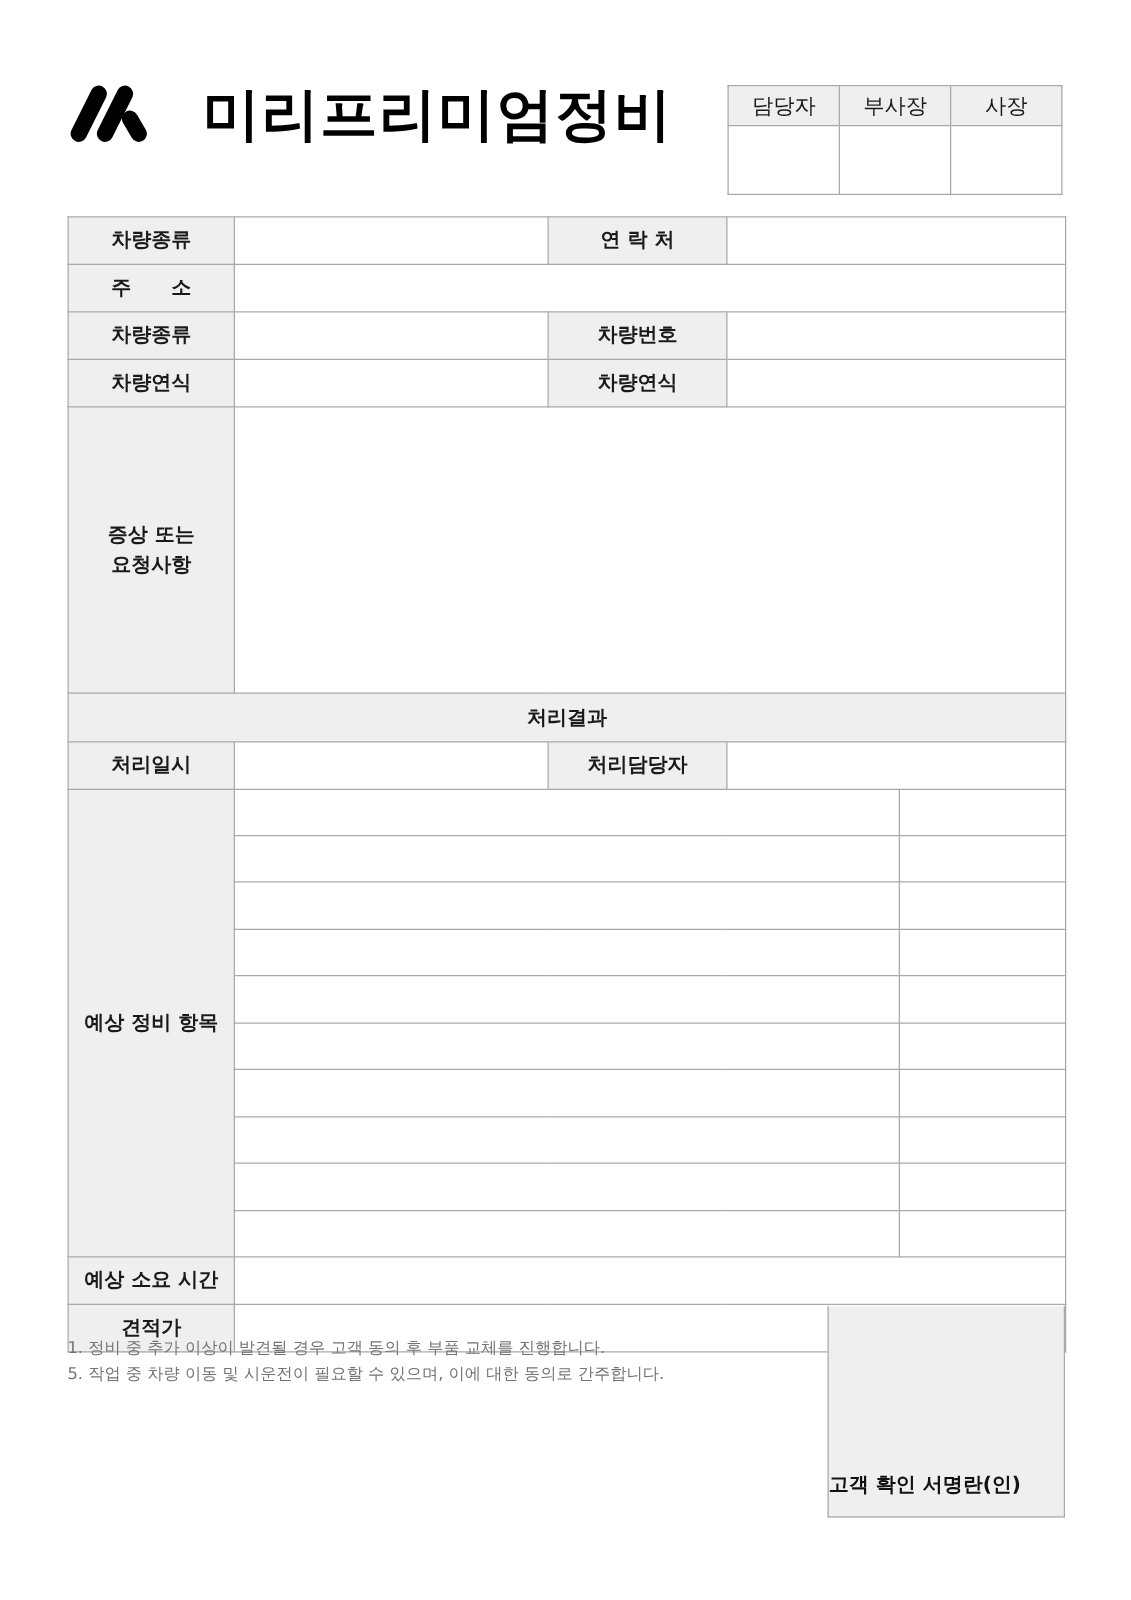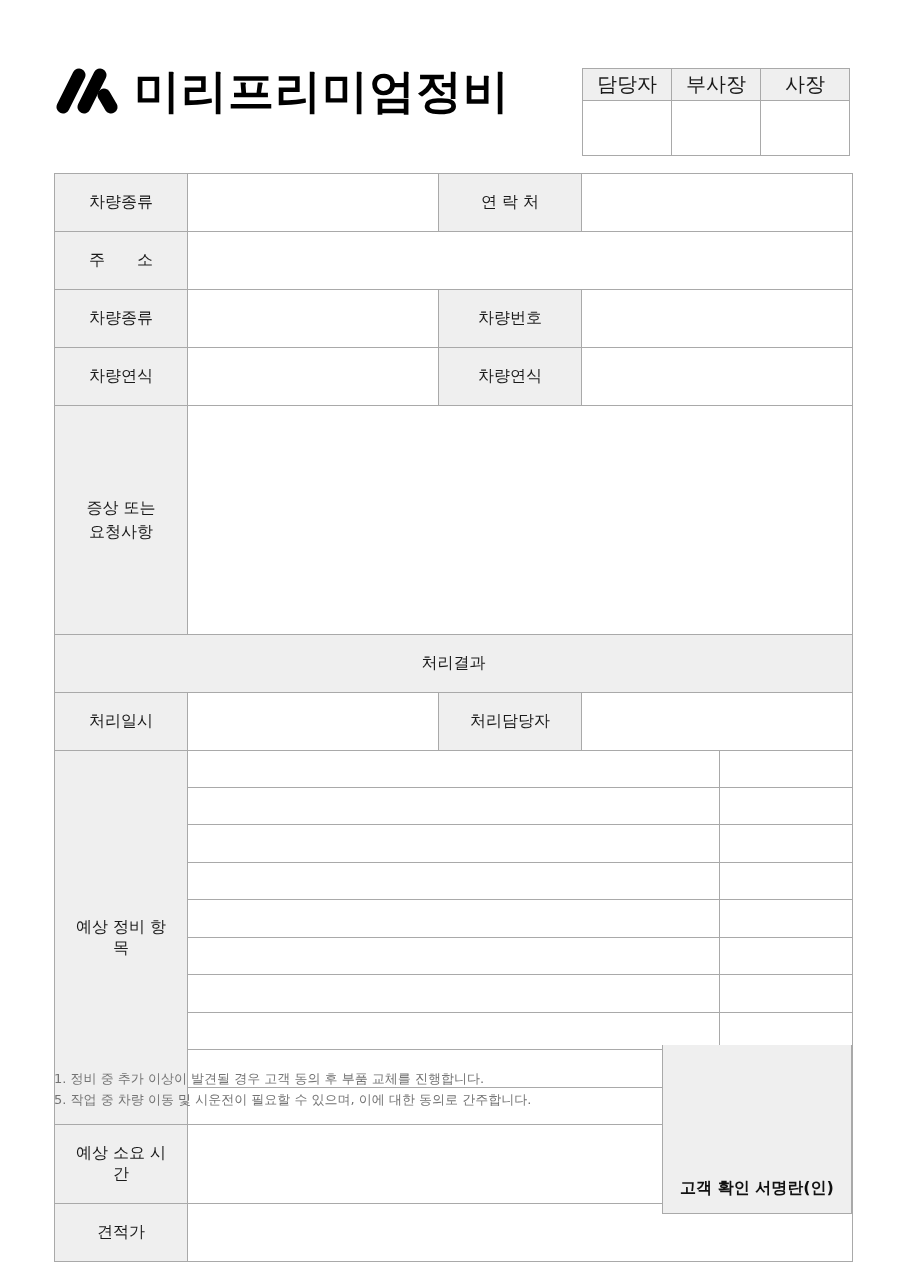--- a/index.html
+++ b/index.html
@@ -1,35 +1,35 @@
 <!DOCTYPE html>
 <html><head>
 <meta charset="utf-8">
 <style>
   * { box-sizing: border-box; margin: 0; padding: 0; }
   html, body { width: 905px; height: 1280px; background: #ffffff; overflow: hidden; }
   body { position: relative; font-family: "DejaVu Sans", "Liberation Sans", sans-serif; color: #1a1a1a; }
 
-  .logo { position: absolute; left: 54px; top: 66px; height: 50px; display: flex; align-items: center; }
+  .logo { position: absolute; left: 54px; top: 66px; height: 50px; display: flex; align-items: center; gap: 28px; }
   .logo-mark { width: 66px; height: 46px; margin-right: 14px; }
   .logo-text { font-size: 46px; font-weight: bold; letter-spacing: 1px; color: #000; line-height: 50px; }
 
   .approval { position: absolute; left: 582px; top: 68px; width: 268px; height: 87px; border-collapse: collapse; table-layout: fixed; }
-  .approval td { border: 1.5px solid #a9a9a9; text-align: center; font-size: 20px; }
+  .approval td { border: 1.5px solid #a9a9a9; text-align: center; font-size: 17px; }
   .approval tr.head td { background: #efefef; height: 32px; }
   .approval tr.body td { height: 55px; background: #fff; }
 
   .form { position: absolute; left: 54px; top: 173px; width: 798px; border-collapse: collapse; table-layout: fixed; }
-  .form td { border: 1.5px solid #a9a9a9; font-size: 16px; text-align: center; vertical-align: middle; padding: 18px; }
+  .form td { border: 1.5px solid #a9a9a9; font-size: 16px; text-align: center; vertical-align: middle; padding: 8px; font-weight: bold; }
   .form td.lbl { background: #efefef; }
   .form td.val { background: #ffffff; }
   .row37 td { height: 37px; }
   .row38 td { height: 38px; }
 
-  .sig { position: absolute; left: 662px; top: 1045px; width: 190px; height: 169px; background: #efefef; border: 1.5px solid #a9a9a9; border-top: none; display: flex; align-items: flex-end; justify-content: center; padding-bottom: 14px; }
+  .sig { position: absolute; left: 662px; top: 1045px; width: 190px; height: 169px; background: #efefef; border: 1.5px solid #a9a9a9; border-top: none; display: flex; align-items: flex-end; padding-bottom: 14px; }
   .sig-label { font-size: 16px; font-weight: bold; color: #111; }
 
   .notes { position: absolute; left: 54px; top: 1068px; width: 590px; font-size: 13px; line-height: 21px; color: #737373; list-style: none; }
   .notes li { white-space: nowrap; }
 </style>
 </head>
 <body>
 
 <div class="logo">
   <svg class="logo-mark" viewBox="0 0 66 46">

